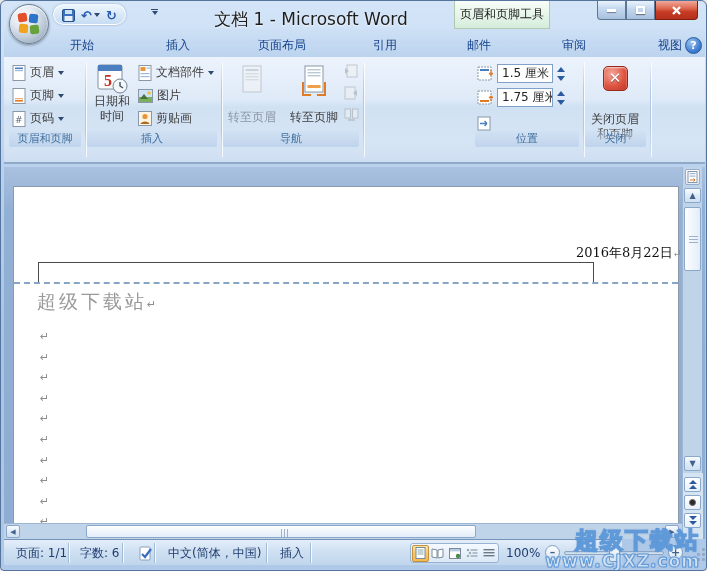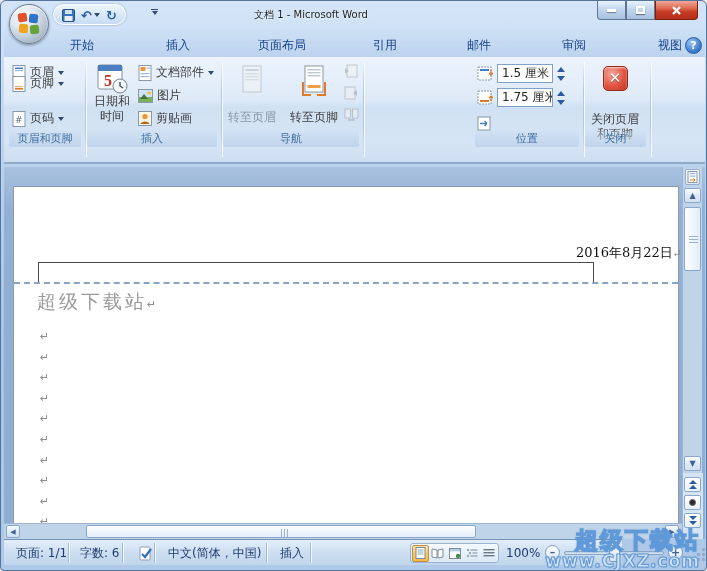--- a/index.html
+++ b/index.html
@@ -28,21 +28,21 @@
     position:absolute; left:52px; top:3px; height:21px; padding:1px 8px 0 8px;
     display:flex; align-items:center; gap:6px;
     background:linear-gradient(180deg,rgba(245,250,255,.75),rgba(190,215,240,.55));
     border:1px solid rgba(255,255,255,.8); border-radius:11px;
     box-shadow:0 0 2px rgba(60,90,130,.5);
   }
   .qat .glyph { color:#2a5db0; font-size:13px; line-height:13px; font-weight:bold; }
   .mini-caret { width:0; height:0; border-left:3px solid transparent; border-right:3px solid transparent; border-top:4px solid #2f4a70; display:inline-block; }
   .qat-more { position:absolute; left:150px; top:8px; display:flex; flex-direction:column; align-items:center; gap:1px; }
   .qat-more b { display:block; width:7px; height:1px; background:#2f4a70; }
-  .title-text { position:absolute; left:160px; top:7px; width:300px; text-align:center; color:#1d1d1d; font-size:10px; text-shadow:0 1px 2px rgba(255,255,255,.8); }
+  .title-text { position:absolute; left:160px; top:7px; width:300px; text-align:center; color:#1d1d1d; font-size:17px; text-shadow:0 1px 2px rgba(255,255,255,.8); }
   .ctx-tab {
     position:absolute; left:453px; top:0; width:96px; height:28px;
     background:linear-gradient(180deg,rgba(250,255,248,.95),rgba(215,240,210,.75));
     border:1px solid rgba(160,190,160,.8); border-top:none; border-radius:0 0 0 0;
     display:flex; align-items:center; justify-content:center; color:#1b1b1b; font-size:12px;
   }
   .winbtns { position:absolute; left:596px; top:0; height:19px; display:flex; z-index:5; }
   .wbtn {
     width:29px; height:19px; display:flex; align-items:center; justify-content:center;
     background:linear-gradient(180deg,rgba(255,255,255,.5),rgba(170,195,225,.4) 45%,rgba(120,150,190,.45));
@@ -197,20 +197,23 @@
         <span class="glyph">↶</span>
         <span class="mini-caret"></span>
       </span>
       <span class="glyph">↻</span>
     </div>
     <span class="qat-more">
       <b></b>
         <span class="mini-caret"></span>
     </span>
     <div class="title-text">文档 1 - Microsoft Word</div>
+    <div class="ctx-tab">
+      <span>页眉和页脚工具</span>
+    </div>
     <div class="winbtns">
       <div class="wbtn min">
           <span class="bar"></span>
         </div>
       <div class="wbtn">
           <span class="box"></span>
         </div>
       <div class="wbtn close">
         <svg width="11" height="11" viewBox="0 0 11 11">
             <path d="M2 2 L9 9 M9 2 L2 9" stroke="#fff" stroke-width="2.4"></path>
@@ -239,21 +242,21 @@
     <div class="rgroup" style="left:2px;width:78px;">
       <div class="rbtn-row" style="left:4px;top:5px;">
         <svg width="14" height="16" viewBox="0 0 14 16">
             <rect x="1" y="0.5" width="12" height="15" fill="#fff" stroke="#8898a8"></rect>
             <rect x="3" y="2.5" width="8" height="1.6" fill="#4a7ec0"></rect>
             <rect x="3" y="5" width="8" height="1.2" fill="#9db8d8"></rect>
           </svg>
         <span>页眉</span>
         <span class="mini-caret"></span>
       </div>
-      <div class="rbtn-row" style="left:4px;top:16px;">
+      <div class="rbtn-row" style="left:4px;top:28px;">
         <svg width="14" height="16" viewBox="0 0 14 16">
             <rect x="1" y="0.5" width="12" height="15" fill="#fff" stroke="#8898a8"></rect>
             <rect x="3" y="10" width="8" height="1.2" fill="#e8b074"></rect>
             <rect x="3" y="12" width="8" height="1.6" fill="#e07b28"></rect>
           </svg>
         <span>页脚</span>
         <span class="mini-caret"></span>
       </div>
       <div class="rbtn-row" style="left:4px;top:51px;">
         <svg width="14" height="16" viewBox="0 0 14 16">

